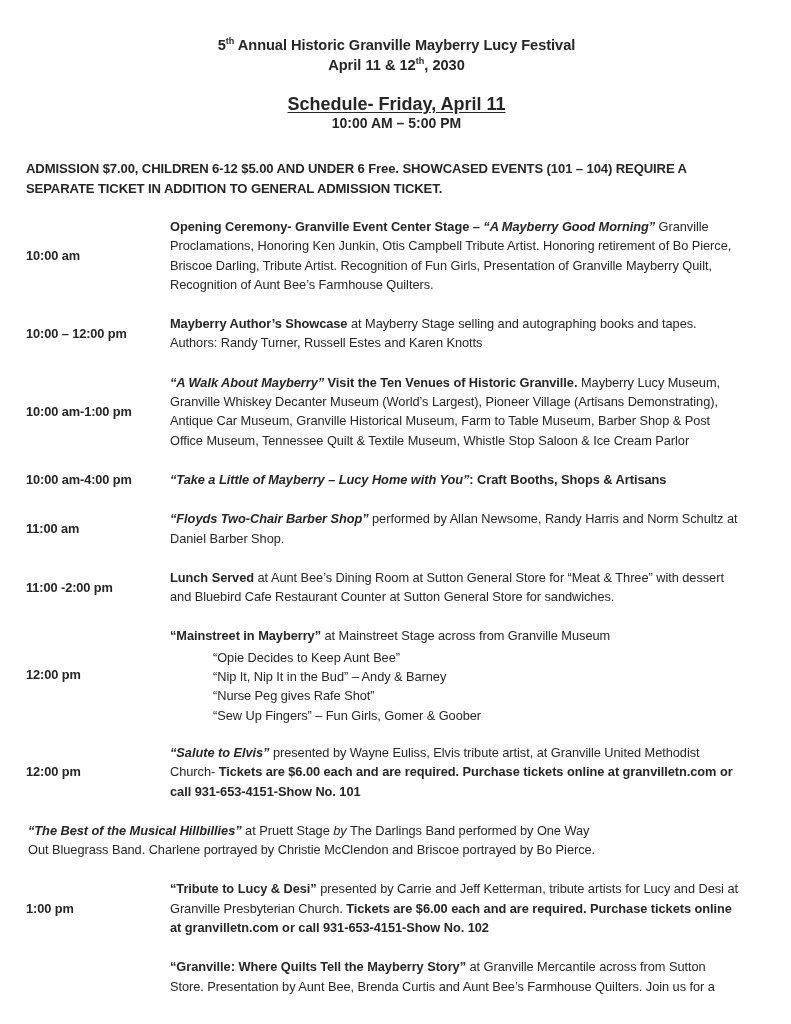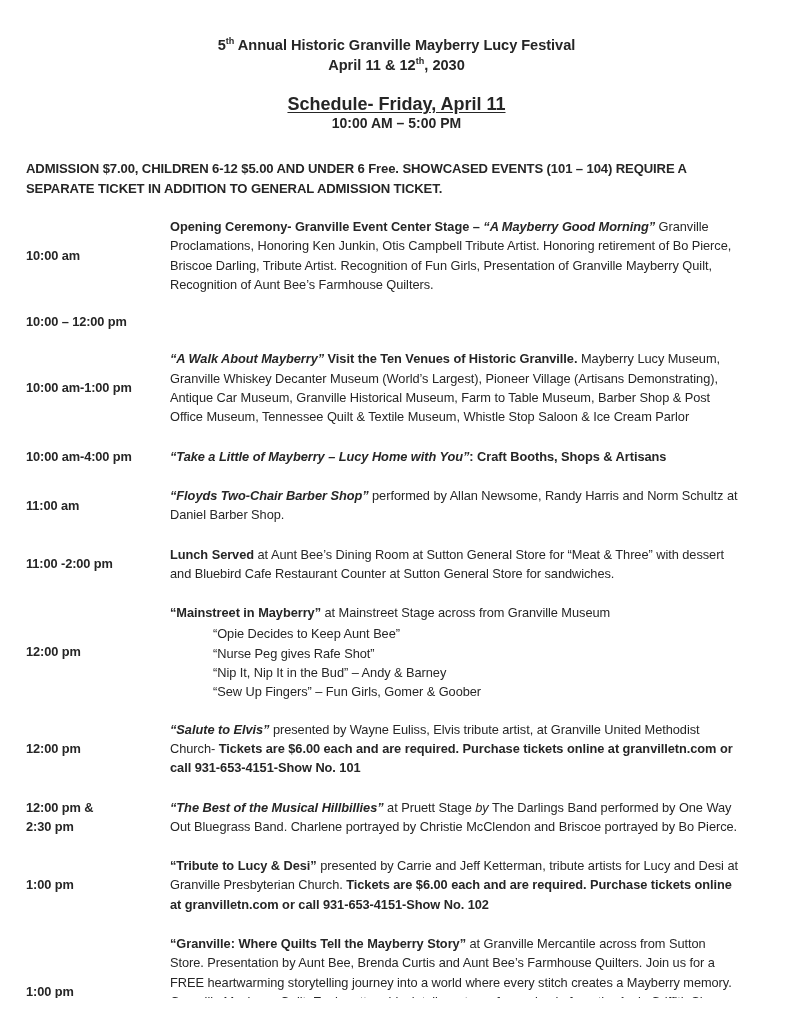--- a/index.html
+++ b/index.html
@@ -138,20 +138,23 @@
 
   <div class="schedule-list">
       <div class="sched-row">
         <div class="sched-time">10:00 am</div>
         <div class="sched-body">
           <p><span class="b">Opening Ceremony- Granville Event Center Stage – </span><span class="bi">“A Mayberry Good Morning”</span><span class="n"> Granville Proclamations, Honoring Ken Junkin, Otis Campbell Tribute Artist.  Honoring retirement of Bo Pierce, Briscoe Darling, Tribute Artist.  Recognition of Fun Girls, Presentation of Granville Mayberry Quilt, Recognition of Aunt Bee’s Farmhouse Quilters.</span></p>
         </div>
       </div>
       <div class="sched-row">
         <div class="sched-time">10:00 – 12:00 pm</div>
+        <div class="sched-body">
+          <p><span class="b">Mayberry Author’s Showcase</span><span class="n"> at Mayberry Stage selling and autographing books and tapes. Authors:  Randy Turner, Russell Estes and Karen Knotts</span></p>
+        </div>
       </div>
       <div class="sched-row">
         <div class="sched-time">10:00 am-1:00 pm</div>
         <div class="sched-body">
           <p><span class="bi">“A Walk About Mayberry”</span><span class="b"> Visit the Ten Venues of Historic Granville.</span><span class="n">  Mayberry Lucy Museum, Granville Whiskey Decanter Museum (World’s Largest), Pioneer Village (Artisans Demonstrating), Antique Car Museum, Granville Historical Museum, Farm to Table Museum, Barber Shop &amp; Post Office Museum, Tennessee Quilt &amp; Textile Museum, Whistle Stop Saloon &amp; Ice Cream Parlor</span></p>
         </div>
       </div>
       <div class="sched-row">
         <div class="sched-time">10:00 am-4:00 pm</div>
         <div class="sched-body">
@@ -169,35 +172,33 @@
         <div class="sched-body">
           <p><span class="b">Lunch Served</span><span class="n"> at Aunt Bee’s Dining Room at Sutton General Store for “Meat &amp; Three” with dessert and Bluebird Cafe Restaurant Counter at Sutton General Store for sandwiches.</span></p>
         </div>
       </div>
       <div class="sched-row">
         <div class="sched-time">12:00 pm</div>
         <div class="sched-body">
           <p><span class="b">“Mainstreet in Mayberry”</span><span class="n"> at Mainstreet Stage across from Granville Museum</span></p>
           <ul class="sub-items">
             <li>“Opie Decides to Keep Aunt Bee”</li>
+            <li>“Nip It, Nip It in the Bud” – Andy &amp; Barney</li>
             <li>“Nurse Peg gives Rafe Shot”</li>
-            <li>“Nip It, Nip It in the Bud” – Andy &amp; Barney</li>
             <li>“Sew Up Fingers” – Fun Girls, Gomer &amp; Goober</li>
           </ul>
         </div>
       </div>
       <div class="sched-row">
         <div class="sched-time">12:00 pm</div>
         <div class="sched-body">
           <p><span class="bi">“Salute to Elvis”</span><span class="n"> presented by Wayne Euliss, Elvis tribute artist, at Granville United Methodist Church- </span><span class="b">Tickets are $6.00 each and are required.  Purchase tickets online at granvilletn.com or call 931-653-4151-Show No. 101</span></p>
         </div>
       </div>
       <div class="sched-row">
-        <div class="sched-time">12:00 pm &amp;
-2:30 pm</div>
         <div class="sched-body">
           <p><span class="bi">“The Best of the Musical Hillbillies”</span><span class="n"> at Pruett Stage </span><span class="i">by</span><span class="n"> The Darlings Band performed by One Way Out Bluegrass Band.  Charlene portrayed by Christie McClendon and Briscoe portrayed by Bo Pierce.</span></p>
         </div>
       </div>
       <div class="sched-row">
         <div class="sched-time">1:00 pm</div>
         <div class="sched-body">
           <p><span class="b">“Tribute to Lucy &amp; Desi”</span><span class="n"> presented by Carrie and Jeff Ketterman, tribute artists for Lucy and Desi at Granville Presbyterian Church. </span><span class="b">Tickets are $6.00 each and are required. Purchase tickets online at granvilletn.com or call 931-653-4151-Show No. 102</span></p>
         </div>
       </div>

